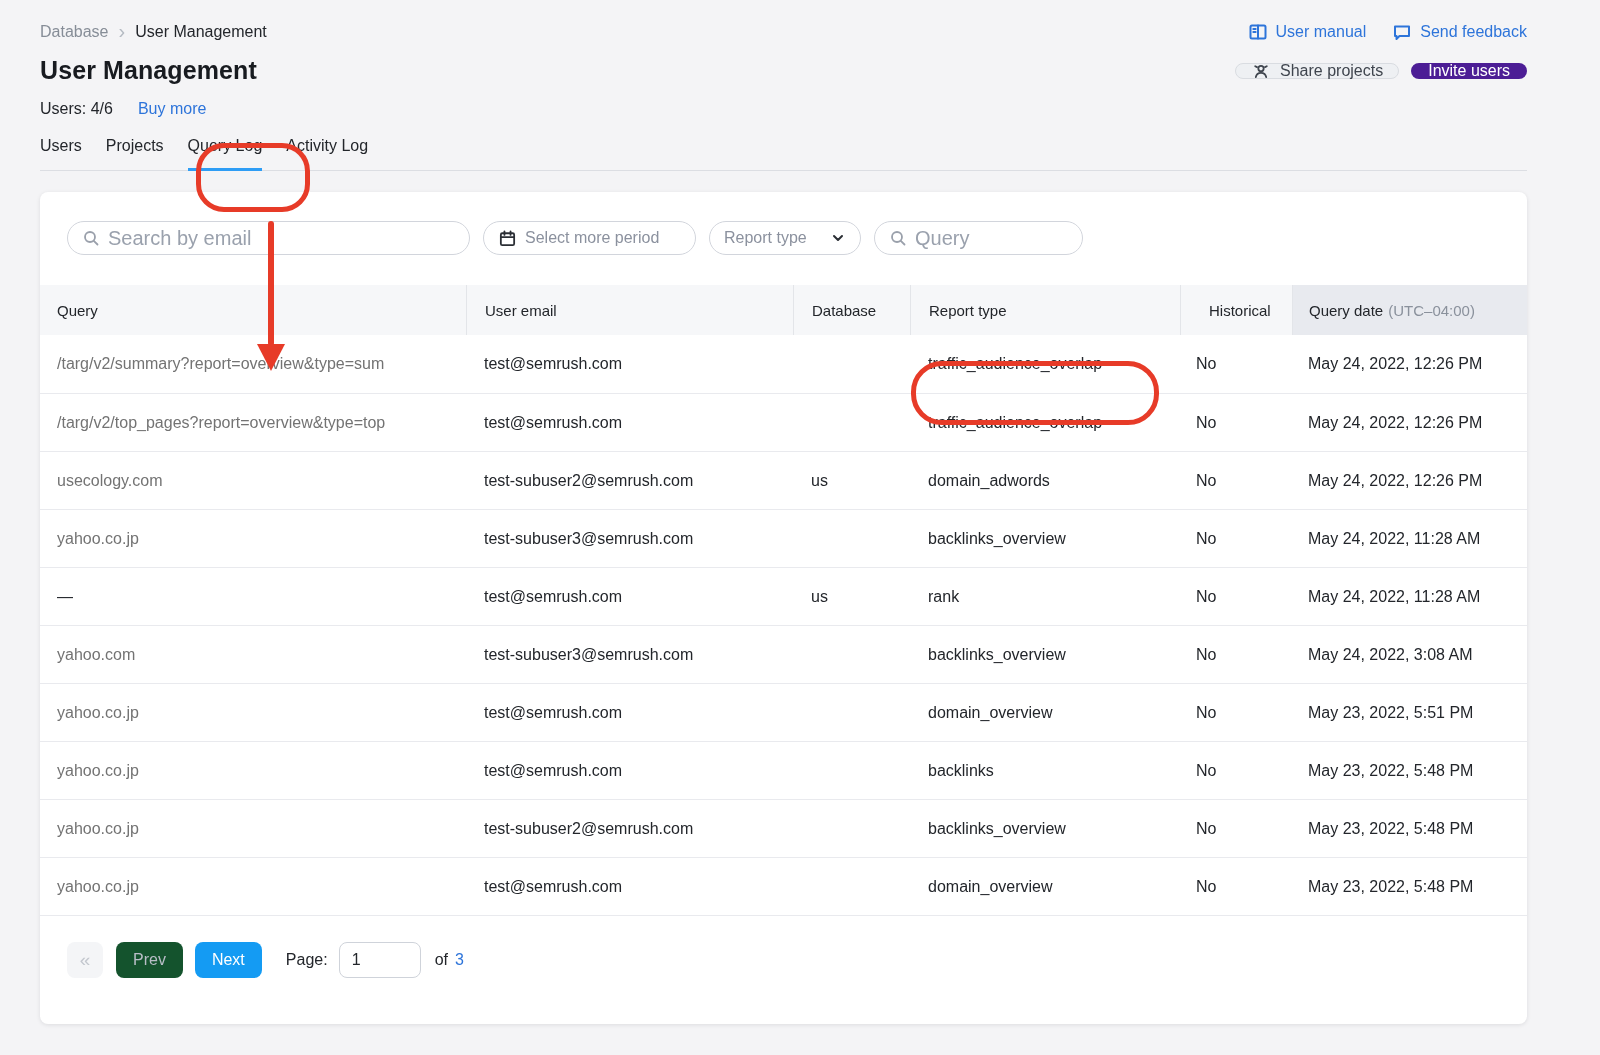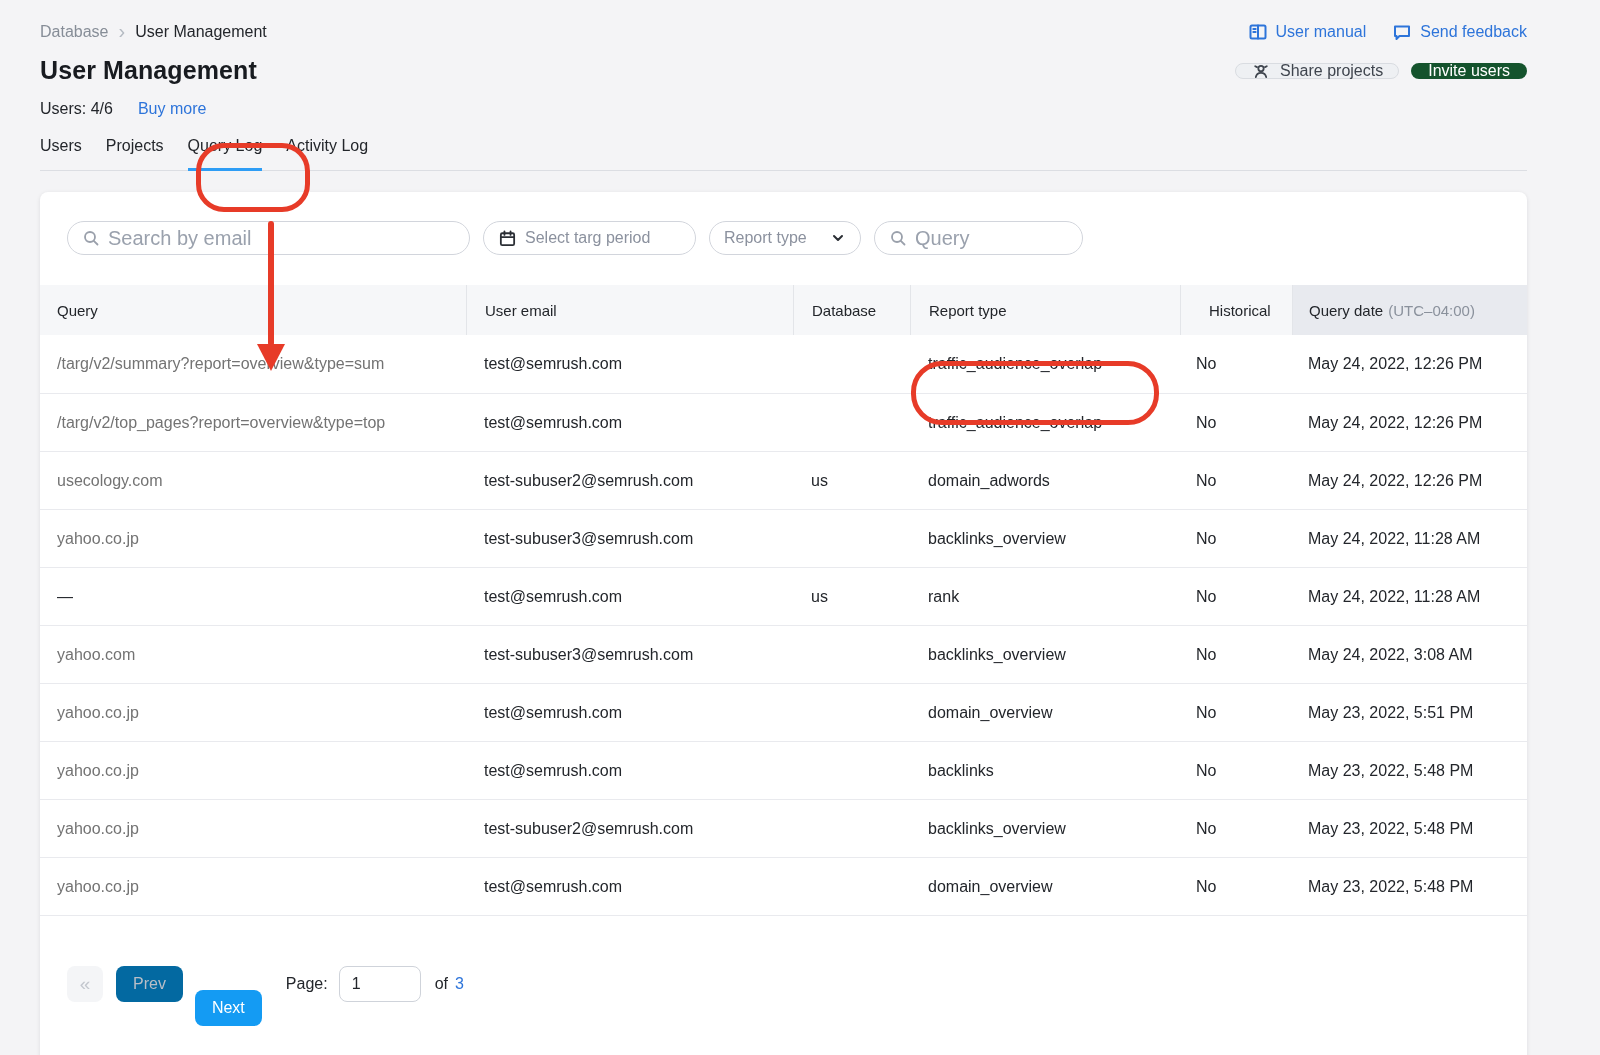--- a/index.html
+++ b/index.html
@@ -21,21 +21,21 @@
   .bc-current { color: #23262b; }
   .top-links { display: flex; gap: 26px; }
   .top-link { display: flex; align-items: center; gap: 8px; color: #2d74da; font-size: 16px; cursor: pointer; text-decoration: none; }
 
   
   .title-row { margin-top: 14px; display: flex; justify-content: space-between; align-items: center; }
   h1 { font-size: 25px; font-weight: 700; color: #181b20; letter-spacing: .1px; }
   .title-buttons { display: flex; gap: 12px; }
   .btn { height: 16px; border-radius: 8px; border: none; font-size: 16px; cursor: pointer; display: inline-flex; align-items: center; gap: 9px; font-family: inherit; }
   .btn-secondary { background: #eef0f3; border: 1px solid #d9dce1; color: #3f454e; padding: 0 15px; }
-  .btn-primary { background: #14532d; color: #ffffff; padding: 0 17px; font-weight: 400; }
+  .btn-primary { background: #4c1d95; color: #ffffff; padding: 0 17px; font-weight: 400; }
 
   
   .users-row { margin-top: 15px; font-size: 16px; display: flex; gap: 25px; align-items: center; }
   .link { color: #2d74da; cursor: pointer; text-decoration: none; }
 
   
   .tabs { margin-top: 19px; border-bottom: 1px solid #dcdee3; display: flex; gap: 24px; }
   .tab { font-size: 16px; color: #23262b; padding-bottom: 13px; border-bottom: 3px solid transparent; margin-bottom: -1px; cursor: pointer; }
   .tab.active { border-bottom-color: #2e9df5; }
 
@@ -66,22 +66,22 @@
   .tbody .cell { display: flex; align-items: center; padding-left: 18px; white-space: nowrap; overflow: hidden; }
   .tbody .cell.c-query { padding-left: 17px; }
   .tbody .cell.c-hist, .tbody .cell.c-date { padding-left: 16px; }
   .q-link { color: #737373; cursor: pointer; }
   .q-plain { color: #23262b; }
 
   
   .tfoot { border-top: 1px solid #e9eaee; padding: 26px 27px 46px; display: flex; align-items: center; }
   .pg-btn { height: 36px; border-radius: 8px; border: none; font-size: 16px; font-family: inherit; display: inline-flex; align-items: center; justify-content: center; }
   .pg-first { width: 36px; background: #f4f5f7; color: #c3c7ce; font-size: 19px; margin-right: 13px; cursor: default; }
-  .pg-prev { padding: 0 17px; background: #0369a1; color: #b9bec7; margin-right: 12px; cursor: default; }
-  .pg-next { padding: 0 17px; background: #149bf3; color: #fff; cursor: pointer; margin-right: 24px; margin-top: 48px; }
+  .pg-prev { padding: 0 17px; background: #14532d; color: #b9bec7; margin-right: 12px; cursor: default; }
+  .pg-next { padding: 0 17px; background: #149bf3; color: #fff; cursor: pointer; margin-right: 24px; }
   .pg-label { font-size: 16px; margin-right: 11px; }
   .pg-input { width: 82px; height: 36px; border: 1px solid #cfd3da; border-radius: 8px; font-size: 16px; font-family: inherit; padding: 0 12px; color: #23262b; margin-right: 14px; }
   .pg-of { font-size: 16px; }
   .pg-of .link { margin-left: 7px; }
 
   
   .anno { position: absolute; border: 5px solid #e73b28; border-radius: 28px; pointer-events: none; }
   .anno-tab-box { left: 196px; top: 143px; width: 114px; height: 69px; }
   .anno-report-box { left: 911px; top: 361px; width: 248px; height: 64px; border-radius: 31px; }
   .anno-arrow-line { position: absolute; left: 268px; top: 221px; width: 6px; height: 125px; background: #e73b28; border-radius: 3px; pointer-events: none; }
@@ -168,21 +168,21 @@
 
       <div class="field f-date">
         <span class="icon">
           <svg width="19" height="19" viewBox="0 0 20 20" fill="none" stroke="#2a2e34" stroke-width="1.9" stroke-linecap="round">
             <rect x="3" y="4.5" width="14" height="12.5" rx="1.5"></rect>
             <line x1="6.8" y1="2.5" x2="6.8" y2="6.2"></line>
             <line x1="13.2" y1="2.5" x2="13.2" y2="6.2"></line>
             <line x1="3" y1="8.6" x2="17" y2="8.6"></line>
           </svg>
         </span>
-        <span>Select targ period</span>
+        <span>Select more period</span>
       </div>
 
       <div class="field f-report">
         <span>Report type</span>
         <span class="icon">
           <svg width="16" height="16" viewBox="0 0 16 16" fill="none" stroke="#2a2e34" stroke-width="2" stroke-linecap="round" stroke-linejoin="round">
             <path d="M4 6l4 4 4-4"></path>
           </svg>
         </span>
       </div>

